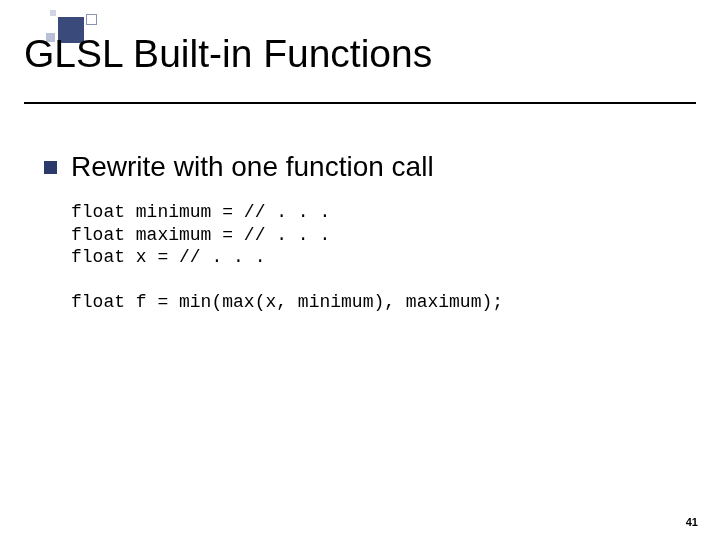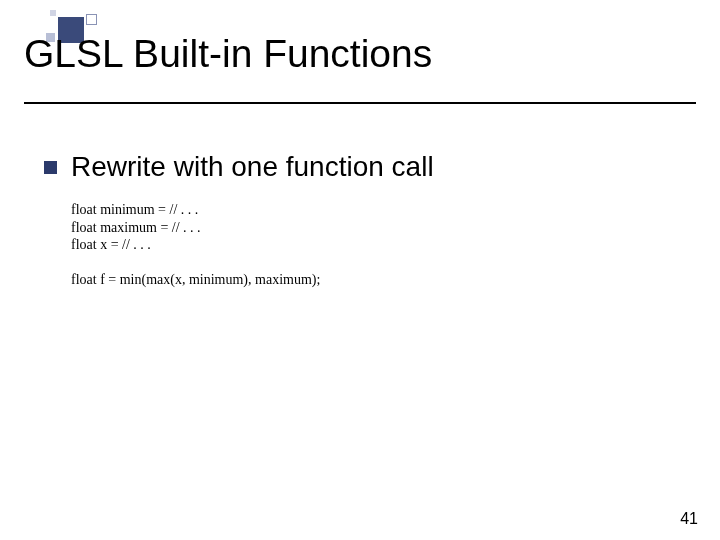--- a/index.html
+++ b/index.html
@@ -95,32 +95,32 @@
     flex: 0 0 auto;
   }
   .bullet-text {
     font-size: 28px;
     font-weight: 400;
   }
 
   .code-block {
     margin-top: 18px;
     margin-left: 27px;
-    font-family: Liberation Serif, serif;
-    font-size: 14px;
+    font-family: Liberation Mono, monospace;
+    font-size: 18px;
     line-height: 1.25;
     white-space: pre;
   }
 
   .page-number {
     position: absolute;
     bottom: 12px;
     right: 22px;
-    font-size: 16px;
-    font-weight: 400;
+    font-size: 11px;
+    font-weight: 700;
     text-align: right;
   }
 </style>
 </head>
 <body>
 
 <div class="deco">
   <div class="tiny"></div>
   <div class="small-fill"></div>
   <div class="big"></div>

